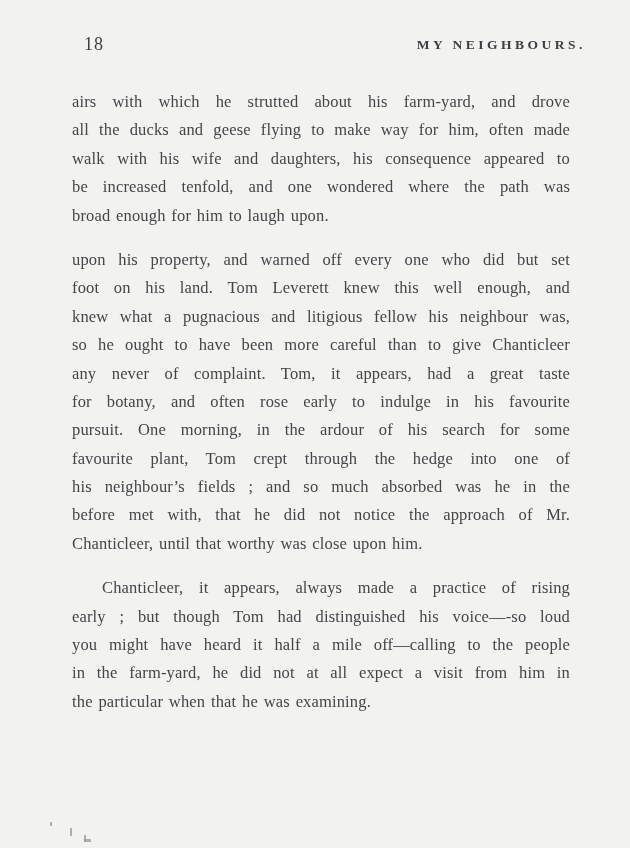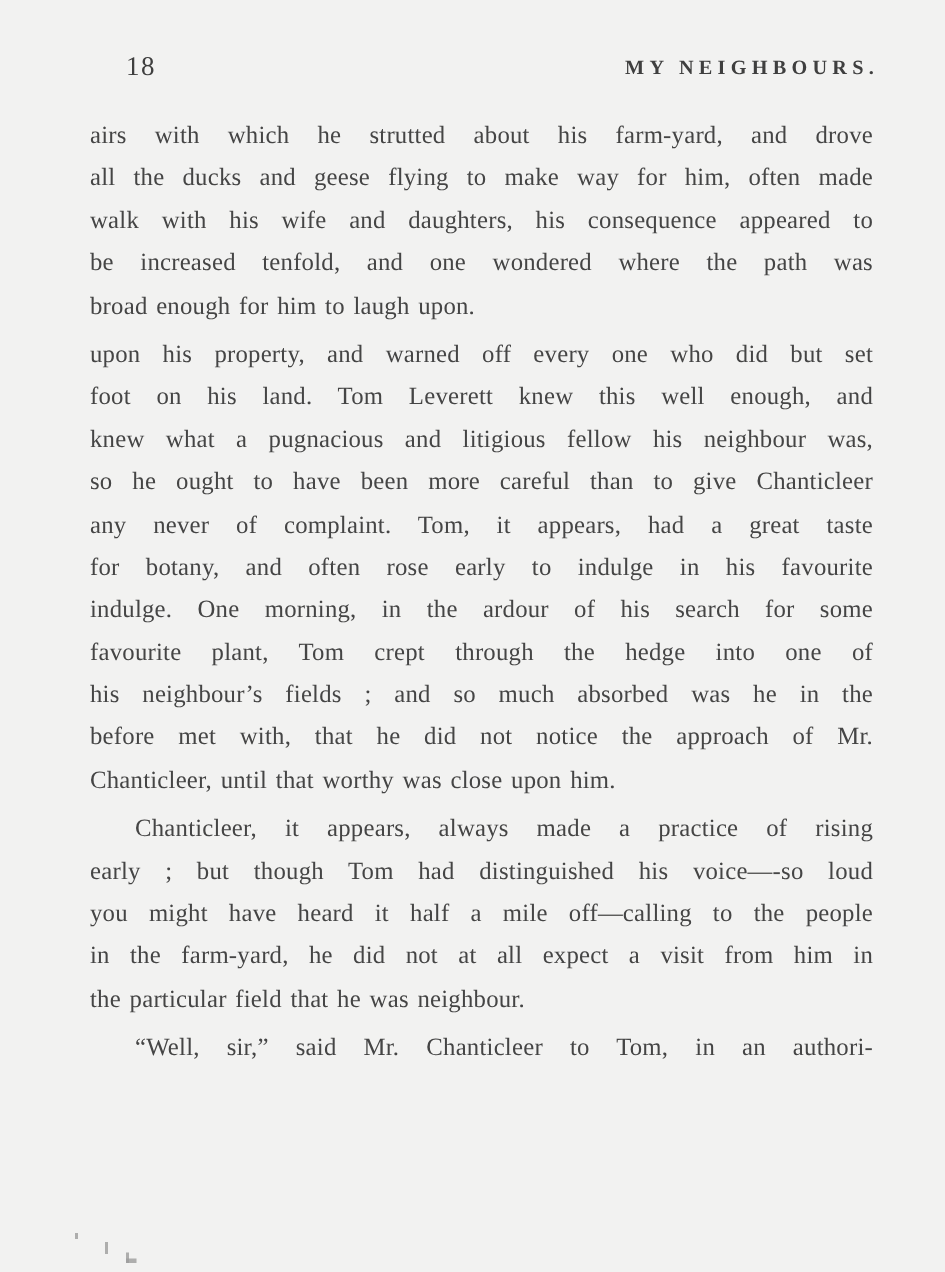--- a/index.html
+++ b/index.html
@@ -46,21 +46,21 @@
   .text-block {
     position: absolute;
     top: 72px;
     left: 56px;
     width: 530px;
     font-size: 16.5px;
     letter-spacing: 0.15px;
     word-spacing: 1.5px;
   }
   .paragraph {
-    margin: 4px;
+    margin: 16px;
   }
   .line {
     height: 28.4px;
     line-height: 28.4px;
     text-align: justify;
     text-align-last: justify;
     white-space: nowrap; 
     white-space: normal;
     overflow: hidden;
   }
@@ -97,35 +97,32 @@
         <div class="line">be increased tenfold, and one wondered where the path was</div>
         <div class="line flush">broad enough for him to laugh upon.</div>
       </div>
       <div class="paragraph">
         <div class="line">upon his property, and warned off every one who did but set</div>
         <div class="line">foot on his land. Tom Leverett knew this well enough, and</div>
         <div class="line">knew what a pugnacious and litigious fellow his neighbour was,</div>
         <div class="line">so he ought to have been more careful than to give Chanticleer</div>
         <div class="line">any never of complaint. Tom, it appears, had a great taste</div>
         <div class="line">for botany, and often rose early to indulge in his favourite</div>
-        <div class="line">indulge. One morning, in the ardour of his search for some</div>
+        <div class="line">pursuit. One morning, in the ardour of his search for some</div>
         <div class="line">favourite plant, Tom crept through the hedge into one of</div>
         <div class="line">his neighbour’s fields ; and so much absorbed was he in the</div>
         <div class="line">before met with, that he did not notice the approach of Mr.</div>
         <div class="line flush">Chanticleer, until that worthy was close upon him.</div>
       </div>
       <div class="paragraph">
         <div class="line indent">Chanticleer, it appears, always made a practice of rising</div>
         <div class="line">early ; but though Tom had distinguished his voice—-so loud</div>
         <div class="line">you might have heard it half a mile off—calling to the people</div>
         <div class="line">in the farm-yard, he did not at all expect a visit from him in</div>
-        <div class="line flush">the particular field that he was neighbour.</div>
-      </div>
-      <div class="paragraph">
-        <div class="line indent">“Well, sir,” said Mr. Chanticleer to Tom, in an authori-</div>
+        <div class="line flush">the particular when that he was examining.</div>
       </div>
     </div>
 
   <div class="speck s1"></div>
   <div class="speck s2"></div>
   <div class="speck s3"></div>
   <div class="speck s4"></div>
 </div>
 
 </body></html>

